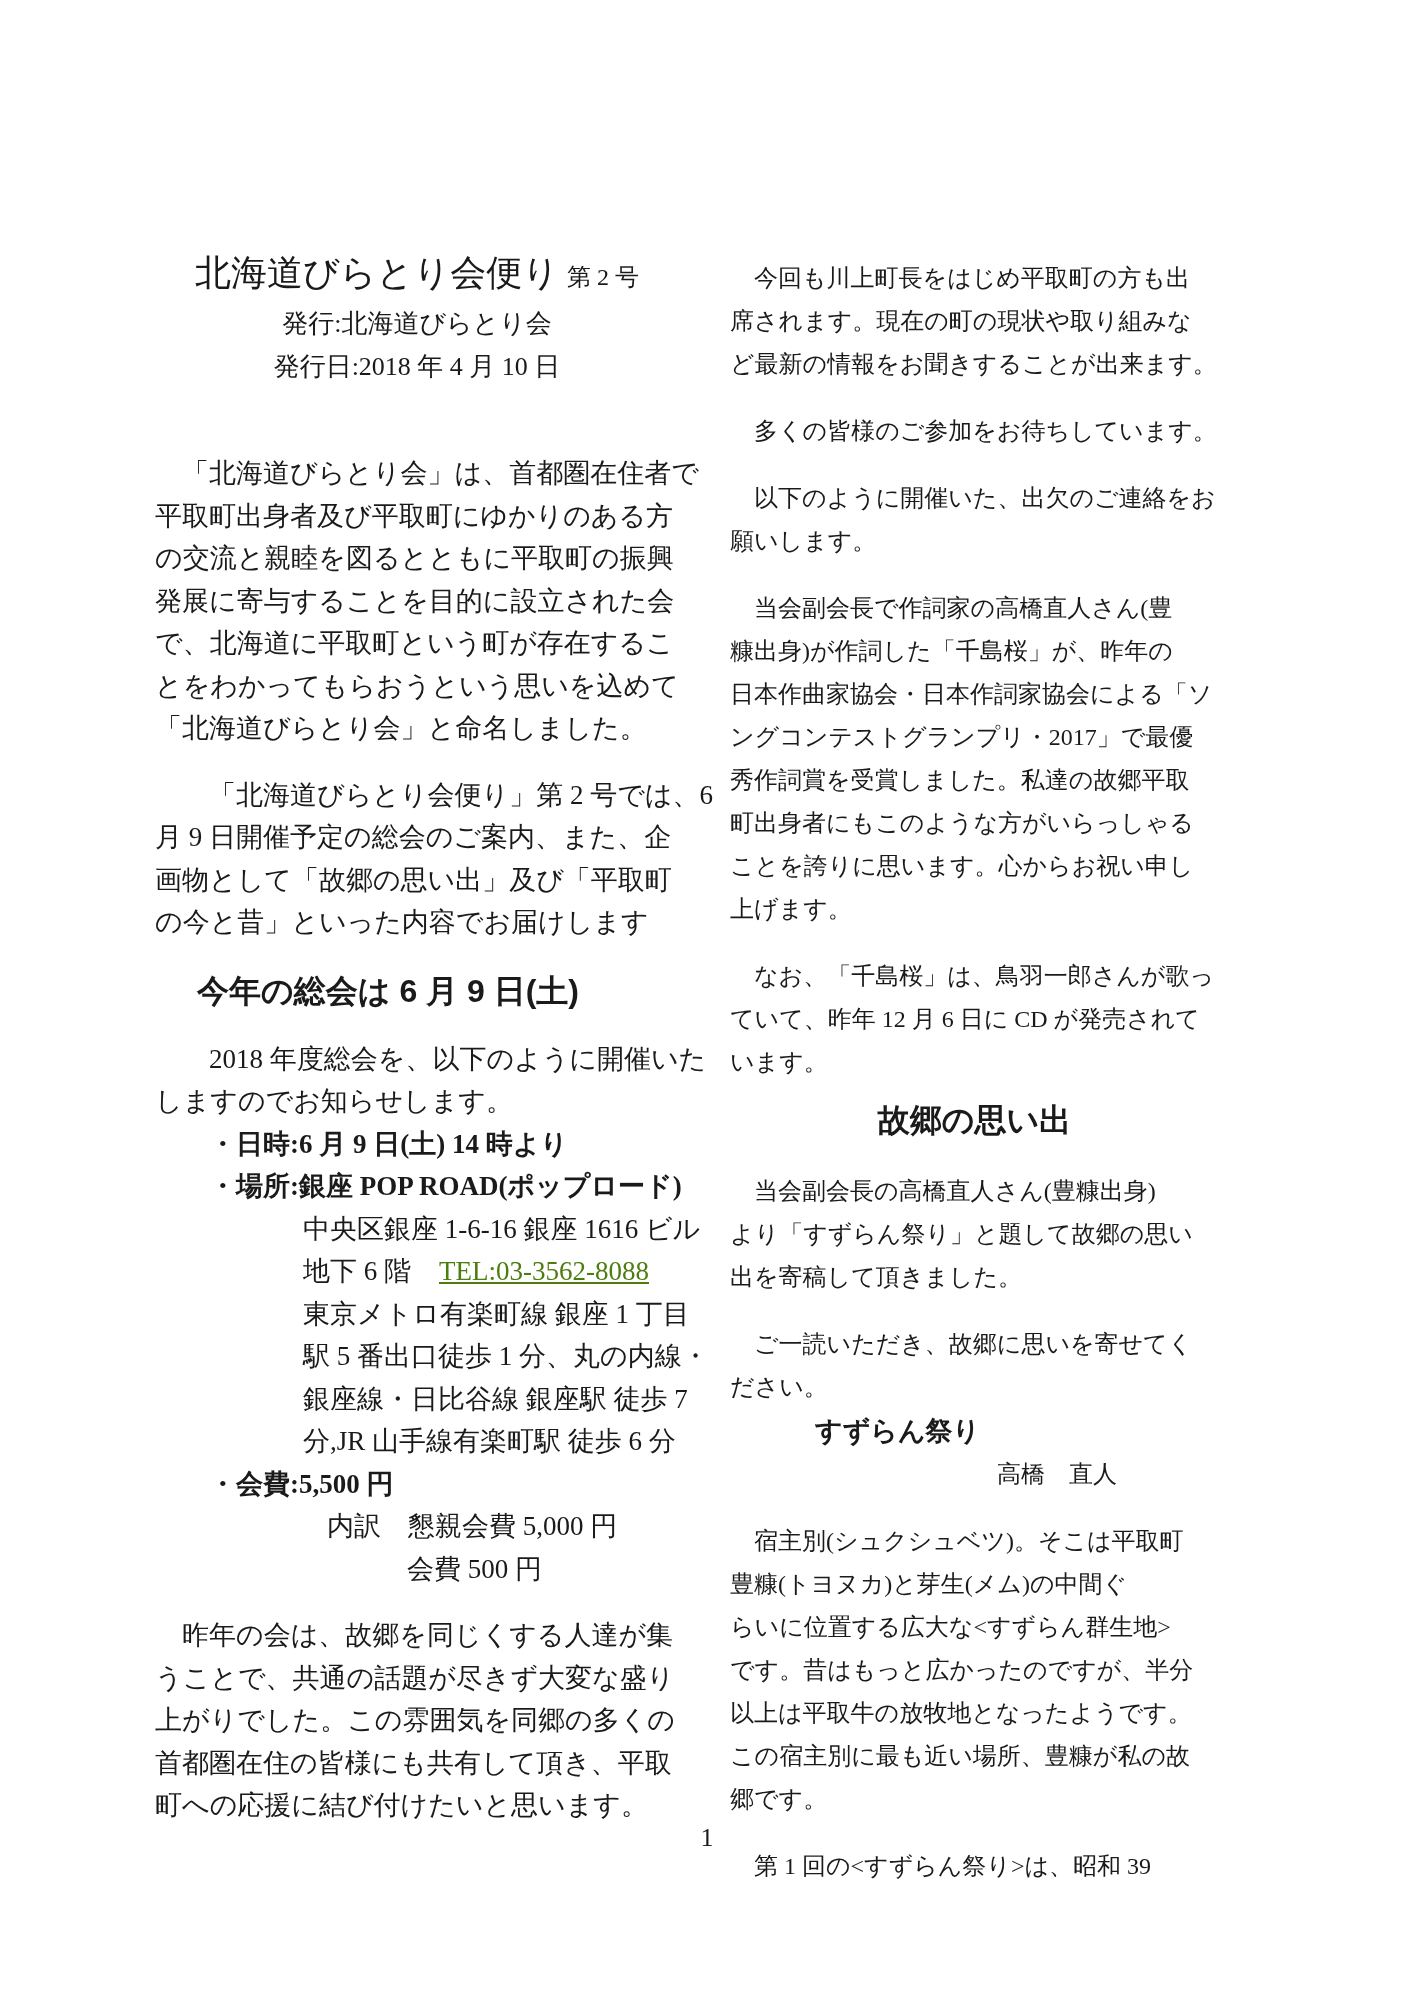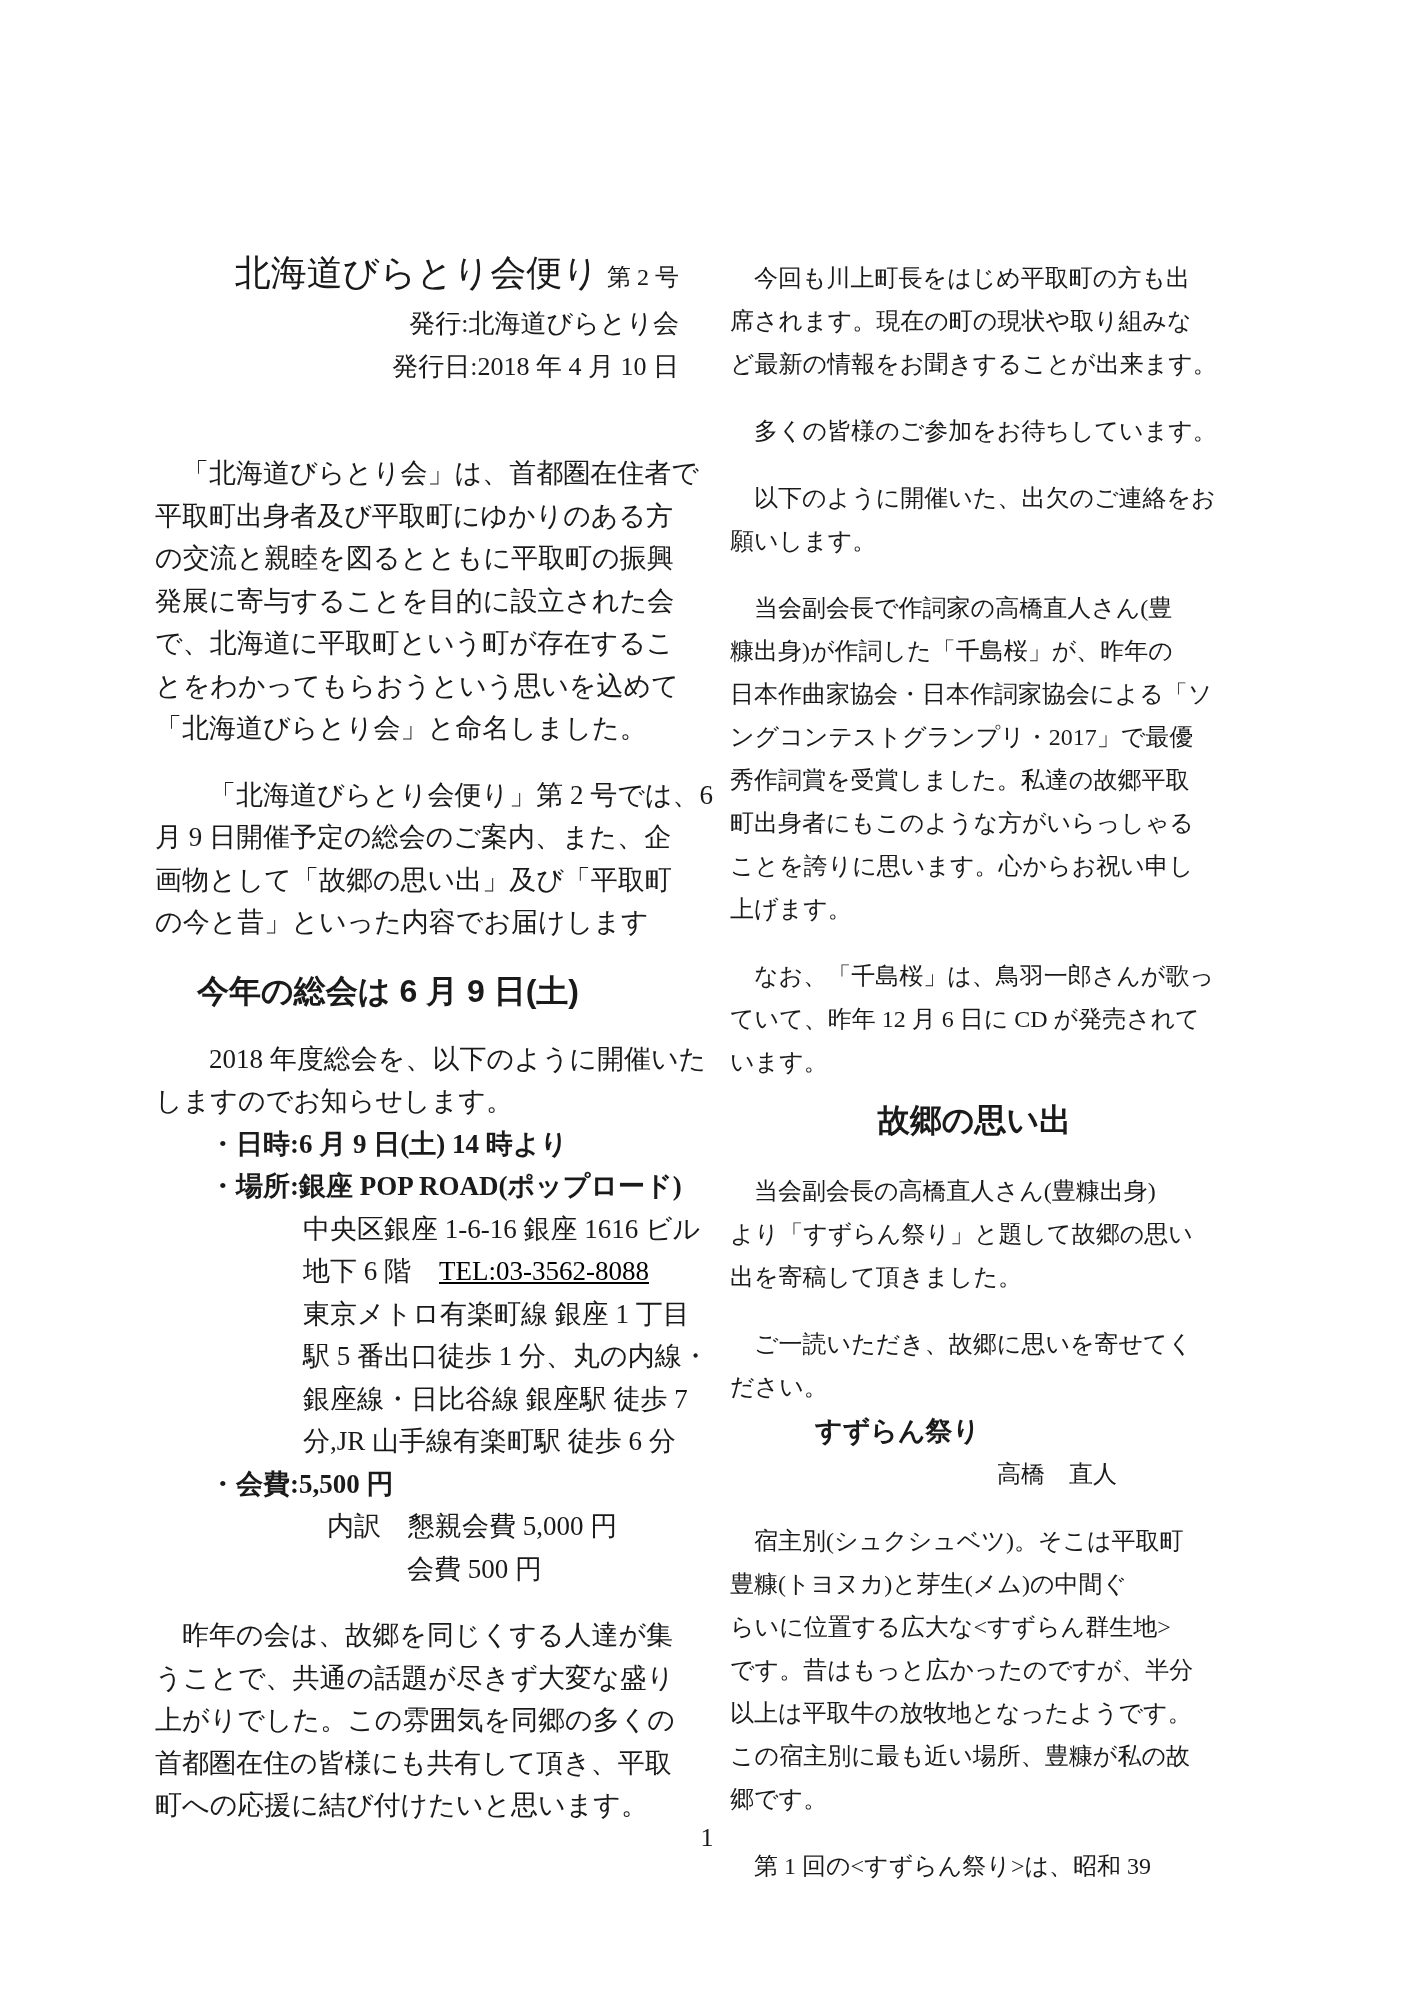--- a/index.html
+++ b/index.html
@@ -7,21 +7,21 @@
     width:1414px;height:2000px;position:relative;
     background:#ffffff;color:#1a1a1a;
     font-family:"Liberation Serif","DejaVu Serif",serif;
     overflow:hidden;
   }
   .col{position:absolute;}
   .col-left{left:155px;top:248px;width:524px;font-size:27px;line-height:42.5px;}
   .col-right{left:730px;top:233px;width:456px;font-size:24px;line-height:43px;}
   .line{white-space:nowrap;}
   
-  .masthead{text-align:right;margin-bottom:64px;}
+  .masthead{text-align:center;margin-bottom:64px;}
   .title-row{line-height:50px;white-space:nowrap;}
   .title-main{font-size:36px;}
   .title-issue{font-size:24px;margin-left:8px;}
   .pub-line{font-size:26px;line-height:43px;white-space:nowrap;}
   
   .para > div:first-child{text-indent:1em;margin-top:24px;}
   .para.fi2 > div:first-child{text-indent:2em;}
   
   .sec-heading{
     font-family:"Liberation Sans","DejaVu Sans",sans-serif;
@@ -31,21 +31,21 @@
   .h-award{font-size:31px;line-height:48px;margin-top:12px;margin-bottom:26px;}
   .h-furusato{font-size:32px;line-height:48px;margin-top:12px;margin-bottom:26px;padding-left:33px;text-align:center;}
   .h-suzuran{font-size:27px;line-height:44px;padding-left:85px;}
   
   .b-line{padding-left:54px;white-space:nowrap;font-weight:bold;}
   .d-line{padding-left:148px;white-space:nowrap;}
   .u-line{padding-left:172px;white-space:nowrap;}
   .k-line{padding-left:252px;white-space:nowrap;}
   .author-line{padding-left:267px;white-space:nowrap;}
   
-  .tel-link{color:#000000;text-decoration:underline;margin-left:28px;cursor:pointer;}
+  .tel-link{color:#4d7c0f;text-decoration:underline;margin-left:28px;cursor:pointer;}
   
   .page-number{
     position:absolute;left:0;top:1818px;width:100%;
     text-align:center;font-size:26px;line-height:40px;
   }
 </style>
 </head>
 <body>
 
 <div class="col col-left">

